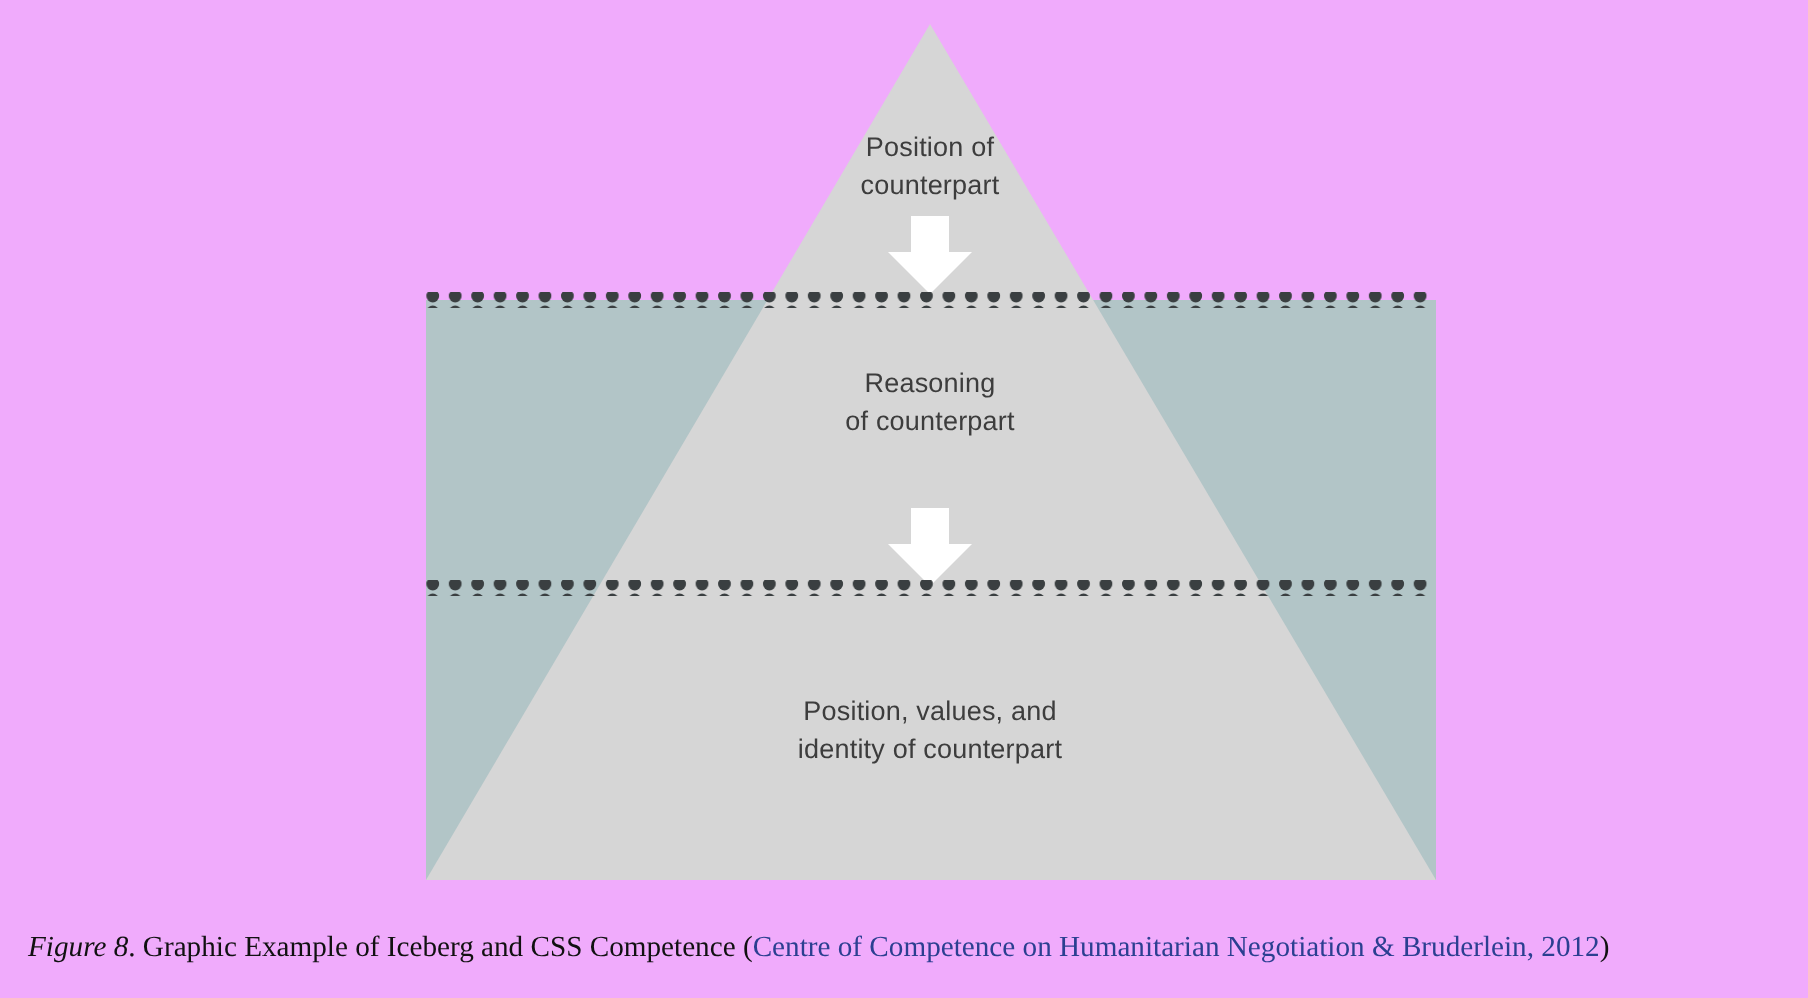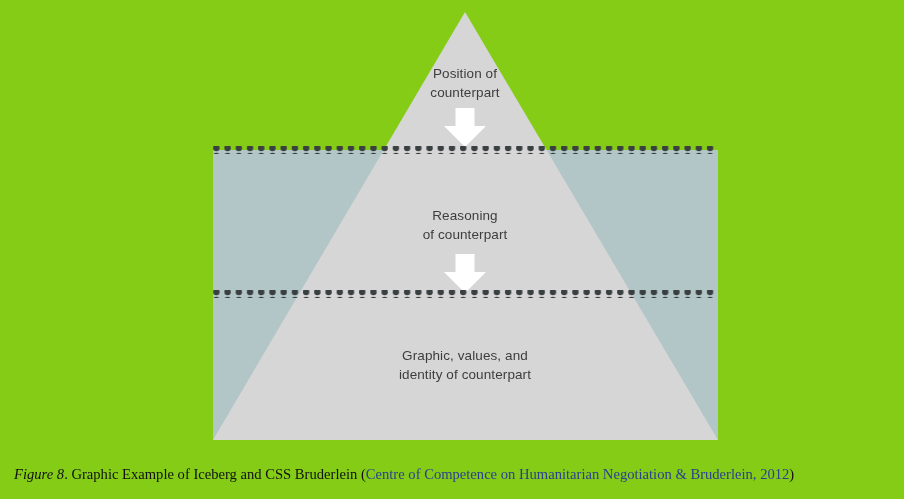--- a/index.html
+++ b/index.html
@@ -12,21 +12,21 @@
     width: 904px;
     height: 499px;
     font-family: "Liberation Sans", sans-serif;
     overflow: hidden;
   }
 
   #figure-root {
     position: relative;
     width: 904px;
     height: 499px;
-    background: #84cc16;
+    background: #f0abfc;
   }
 
   
   #diagram {
     position: absolute;
     left: 0;
     top: 0;
     width: 904px;
     height: 452px;
   }
@@ -44,21 +44,21 @@
     text-align: center;
     color: #3d3d3d;
     font-family: "Liberation Sans", sans-serif;
     font-size: 13.5px;
     line-height: 19px;
     letter-spacing: 0.1px;
     white-space: pre-line;
     pointer-events: none;
   }
   #label-position    { top: 64px; }
-  #label-reasoning   { top: 206px; }
+  #label-reasoning   { top: 182px; }
   #label-motives     { top: 346px; }
 
   
   #caption {
     position: absolute;
     left: 14px;
     top: 464px;
     width: 890px;
     font-family: "Liberation Serif", serif;
     font-size: 14.6px;
@@ -112,21 +112,21 @@
 
       </g>
     </svg>
 
     <div class="band-label" id="label-position">Position of
 counterpart</div>
 
     <div class="band-label" id="label-reasoning">Reasoning
 of counterpart</div>
 
-    <div class="band-label" id="label-motives">Graphic, values, and
+    <div class="band-label" id="label-motives">Position, values, and
 identity of counterpart</div>
   </div>
 
   <div id="caption">
-    <span class="fig-num">Figure 8</span><span>. </span><span>Graphic Example of Iceberg and CSS Bruderlein </span><span>(</span><span class="cite-link">Centre of Competence on Humanitarian Negotiation &amp; Bruderlein</span><span class="cite-link">, 2012</span><span>)</span>
+    <span class="fig-num">Figure 8</span><span>. </span><span>Graphic Example of Iceberg and CSS Competence </span><span>(</span><span class="cite-link">Centre of Competence on Humanitarian Negotiation &amp; Bruderlein</span><span class="cite-link">, 2012</span><span>)</span>
   </div>
 
 </div>
 
 </body></html>

